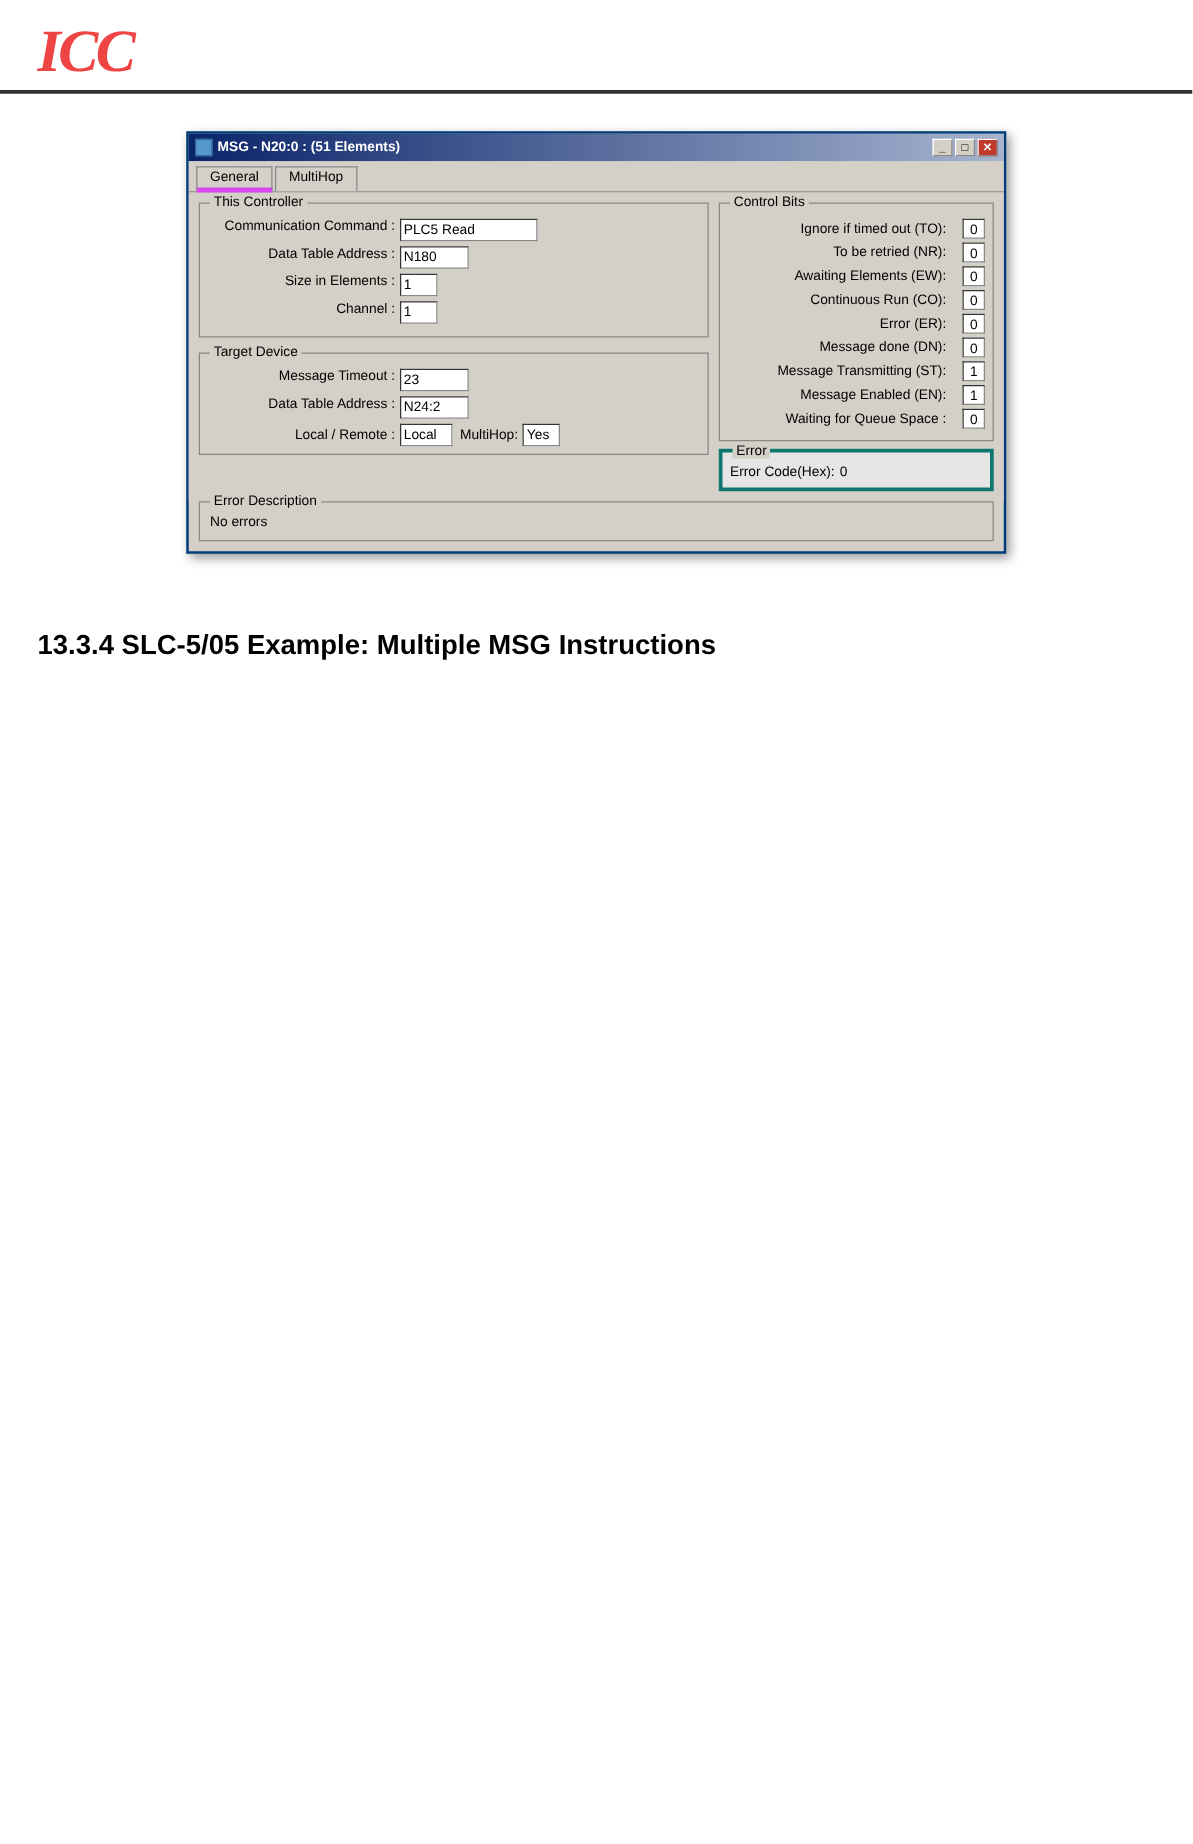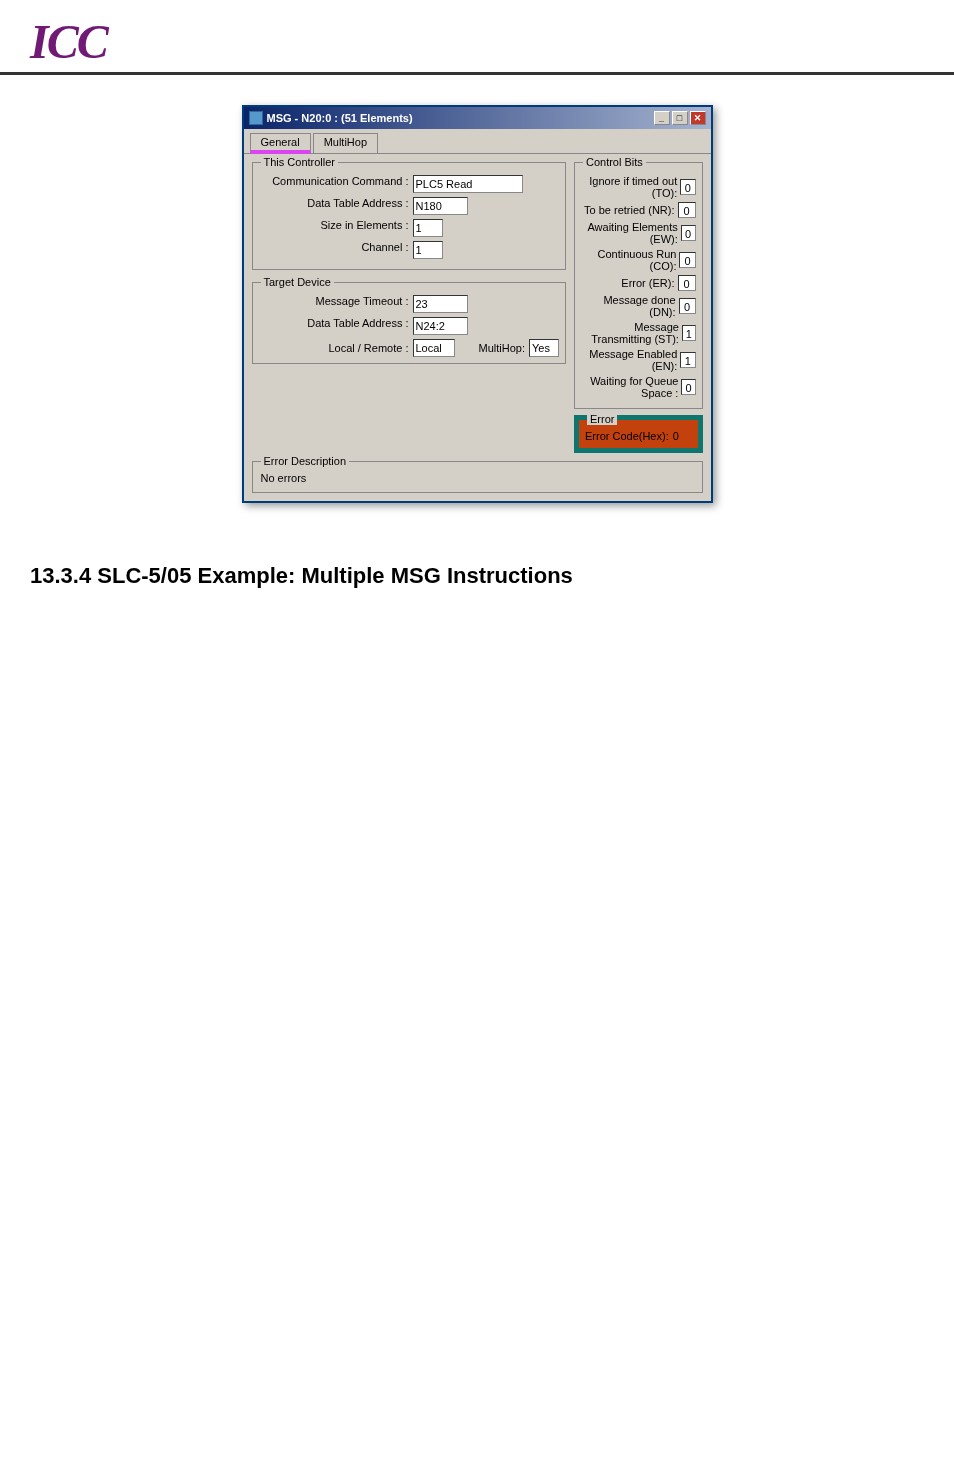--- a/index.html
+++ b/index.html
@@ -18,39 +18,39 @@
       display: flex;
       align-items: flex-end;
       padding-bottom: 6px;
       margin-bottom: 30px;
     }
     .icc-logo {
       font-family: 'Times New Roman', serif;
       font-style: italic;
       font-weight: bold;
       font-size: 48px;
-      color: #701a75;
+      color: #ef4444;
       letter-spacing: -2px;
       line-height: 1;
     }
 
     
     .content {
       padding: 0 30px;
     }
 
     
     .dialog-wrapper {
       display: flex;
       justify-content: center;
       margin-bottom: 60px;
     }
 
     .dialog {
-      width: 471px;
+      width: 656px;
       border: 2px solid #003c7a;
       background: #d4d0c8;
       box-shadow: 3px 3px 8px rgba(0,0,0,0.4);
       font-family: 'Tahoma', Arial, sans-serif;
       font-size: 11px;
     }
 
     .dialog-titlebar {
       background: linear-gradient(to right, #0a246a, #a6b4d0);
       color: white;
@@ -176,20 +176,21 @@
     .form-input.medium { width: 55px; margin-left: 4px; }
     .form-input.small { width: 30px; margin-left: 4px; }
 
     
     .control-bits-row {
       display: flex;
       justify-content: flex-end;
       align-items: center;
       margin-bottom: 3px;
       font-size: 11px;
+      gap: 10px;
     }
     .bit-label {
       text-align: right;
       margin-right: 3px;
     }
     .bit-value {
       border: 1px inset #888;
       background: white;
       width: 18px;
       height: 16px;
@@ -198,24 +199,24 @@
       line-height: 16px;
     }
 
     
     .dialog-bottom {
       padding: 0 8px 8px 8px;
     }
 
     
     .error-group {
-      border: 5px solid #0f766e;
+      border: 3px solid #0f766e;
       padding: 4px 6px 6px 6px;
       position: relative;
-      background: #c2410c;
+      background: #e5e5e5;
       margin-top: 6px;
     }
     .error-group-title {
       position: absolute;
       top: -7px;
       left: 8px;
       background: #d4d0c8;
       padding: 0 3px;
       font-size: 11px;
     }
@@ -326,21 +327,21 @@
                 <span class="form-label" style="width:150px;">Message Timeout :</span>
                 <input class="form-input medium" type="text" value="23" style="">
               </div>
               <div class="form-row">
                 <span class="form-label" style="width:150px;">Data Table Address :</span>
                 <input class="form-input medium" type="text" value="N24:2" style="">
               </div>
               <div class="localremote-row">
                 <span class="form-label" style="width:150px;">Local / Remote :</span>
                 <input class="form-input small" type="text" value="Local" style="width: 42px; margin-left: 4px;">
-                <span style="margin-left:24px; font-size:11px;">MultiHop:</span>
+                <span style="margin-left:6px; font-size:11px;">MultiHop:</span>
                 <input class="form-input small" type="text" value="Yes" style="width: 30px; margin-left: 4px;">
               </div>
             </div>
           </div>
 
         </div>
 
         <div class="right-panel">
 
           <div class="group-box">

